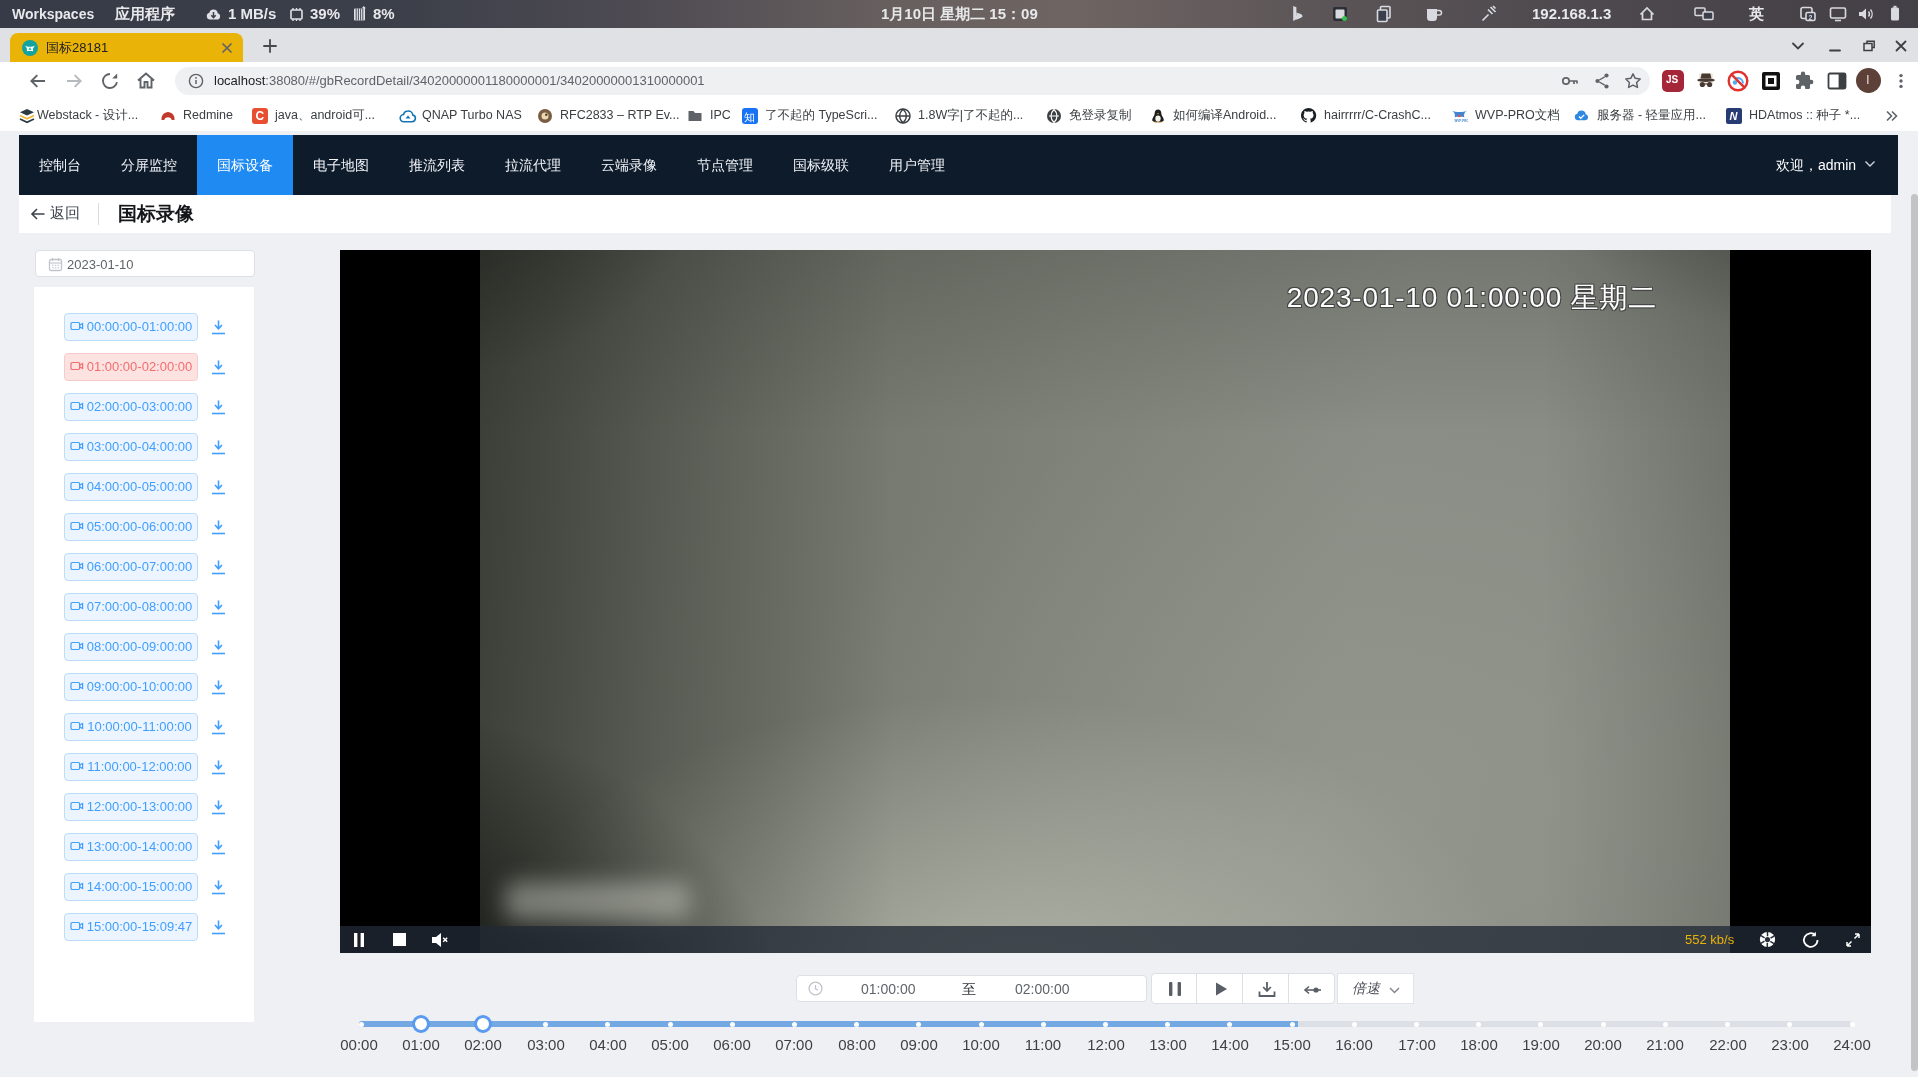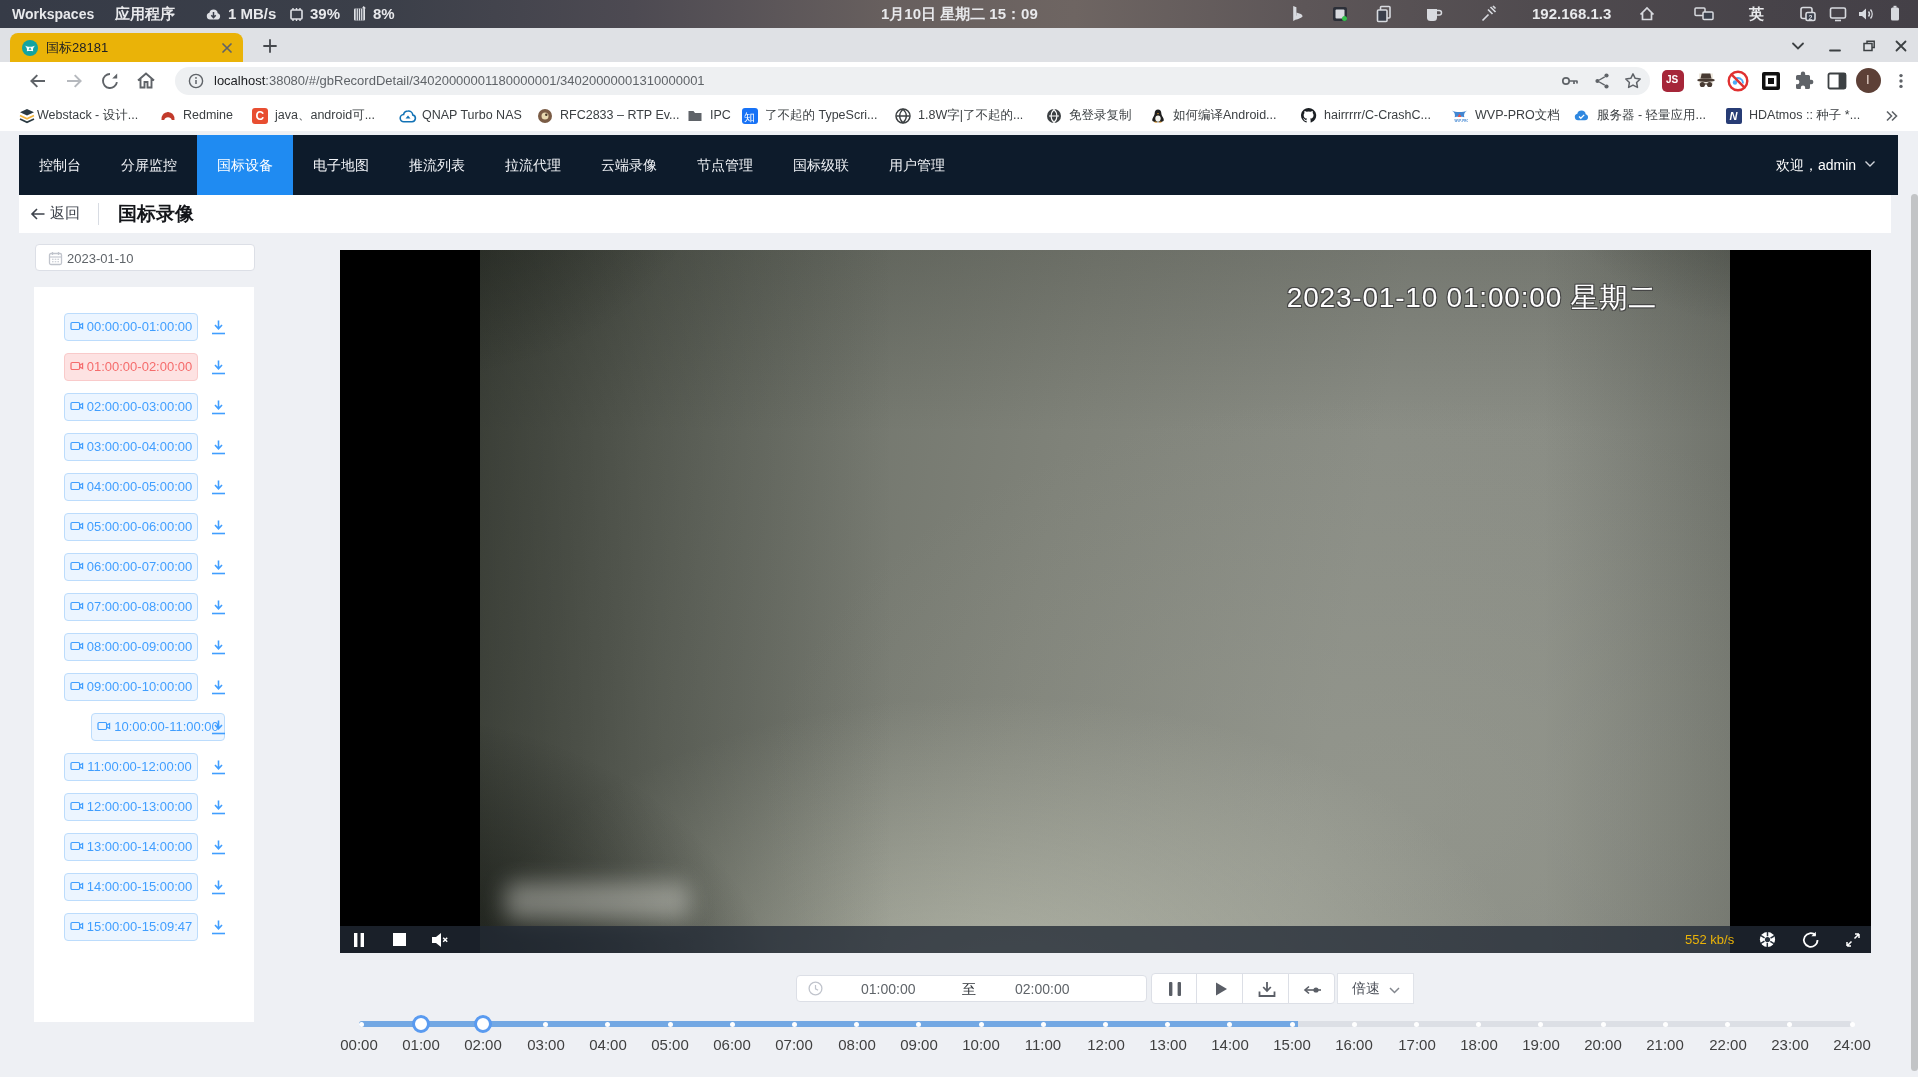--- a/index.html
+++ b/index.html
@@ -19,21 +19,21 @@
   #bookmarks { position:absolute; left:0; top:100px; width:1918px; height:31px; background:#fff; font-size:12.5px; color:#3c4043; }
   #bookmarks .bm { position:absolute; top:0; height:31px; line-height:31px; white-space:nowrap; }
   
   #page { position:absolute; left:0; top:131px; width:1918px; height:946px; background:#eef0f4; }
   #navbar { position:absolute; left:19px; top:4px; width:1879px; height:60px; background:#0d1b2b; }
   .nav-it { float:left; height:60px; line-height:60px; padding:0 20px; color:#f2f4f8; font-size:14px; }
   .nav-act { background:#1f8bf2; color:#fff; }
   #welcome { position:absolute; right:22px; top:0; height:60px; line-height:60px; color:#fff; font-size:14px; }
   #subheader { position:absolute; left:19px; top:64px; width:1872px; height:38px; background:#fff; }
   
-  #dateinput { position:absolute; left:35px; top:113px; width:220px; height:27px; background:#fff;
+  #dateinput { position:absolute; left:35px; top:119px; width:220px; height:27px; background:#fff;
      border:1px solid #dcdfe6; border-radius:4px; }
   
   #panel { position:absolute; left:34px; top:156px; width:220px; height:735px; background:#fff; }
   .rowbtn { position:absolute; left:30px; width:134px; height:28px; border-radius:4px;
      background:#ecf5ff; border:1px solid #bcdcfc; color:#409eff; font-size:13px;
      line-height:26px; text-align:center; white-space:nowrap; }
   .rowbtn .cam { vertical-align:-2px; margin-right:3px; }
   .rowbtn.red { background:#fde2e2; border-color:#f9caca; color:#f56c6c; }
   .dlico { position:absolute; left:176px; width:16px; height:16px; }
   
@@ -421,21 +421,21 @@
           <path d="M2 14.5h13" stroke="#409eff" stroke-width="1.6"></path>
         </svg></div>
 <div class="rowbtn" style="top:386px;"><svg class="cam" width="14" height="14" viewBox="0 0 14 14">
           <rect x="1" y="3.5" width="8.6" height="7" rx="1.2" fill="none" stroke="#409eff" stroke-width="1.2"></rect>
           <path d="M9.6 6.2l3-1.7v5l-3-1.7z" fill="none" stroke="#409eff" stroke-width="1.2"></path>
         </svg><span>09:00:00-10:00:00</span></div>
 <div class="dlico" style="top:392px;"><svg width="17" height="17" viewBox="0 0 17 17">
           <path d="M8.5 1.5v8M5 6l3.5 3.8L12 6" fill="none" stroke="#409eff" stroke-width="1.6"></path>
           <path d="M2 14.5h13" stroke="#409eff" stroke-width="1.6"></path>
         </svg></div>
-<div class="rowbtn" style="top:426px;margin-left:27px;"><svg class="cam" width="14" height="14" viewBox="0 0 14 14">
+<div class="rowbtn" style="top:426px;"><svg class="cam" width="14" height="14" viewBox="0 0 14 14">
           <rect x="1" y="3.5" width="8.6" height="7" rx="1.2" fill="none" stroke="#409eff" stroke-width="1.2"></rect>
           <path d="M9.6 6.2l3-1.7v5l-3-1.7z" fill="none" stroke="#409eff" stroke-width="1.2"></path>
         </svg><span>10:00:00-11:00:00</span></div>
 <div class="dlico" style="top:432px;"><svg width="17" height="17" viewBox="0 0 17 17">
           <path d="M8.5 1.5v8M5 6l3.5 3.8L12 6" fill="none" stroke="#409eff" stroke-width="1.6"></path>
           <path d="M2 14.5h13" stroke="#409eff" stroke-width="1.6"></path>
         </svg></div>
 <div class="rowbtn" style="top:466px;"><svg class="cam" width="14" height="14" viewBox="0 0 14 14">
           <rect x="1" y="3.5" width="8.6" height="7" rx="1.2" fill="none" stroke="#409eff" stroke-width="1.2"></rect>
           <path d="M9.6 6.2l3-1.7v5l-3-1.7z" fill="none" stroke="#409eff" stroke-width="1.2"></path>
@@ -534,21 +534,21 @@
         <path d="M1.5 10.5v4.5h15v-4.5" fill="none" stroke="#5a5e66" stroke-width="1.8"></path>
       </svg>
   </div>
   <div class="ctlbtn" style="left:1288px;width:47px;border-radius:0 4px 4px 0;">
     <svg width="20" height="14" viewBox="0 0 20 14" style="position:absolute;left:14px;top:9px;">
         <path d="M2 7h16" stroke="#5a5e66" stroke-width="1.6"></path>
         <path d="M6 3.5L2 7l4 3.5" fill="none" stroke="#5a5e66" stroke-width="1.6"></path>
         <circle cx="13" cy="7" r="2.6" fill="#5a5e66"></circle>
       </svg>
   </div>
-  <div class="ctlbtn" style="left:1337px;width:77px;border-color:#e0e3e9;border-radius:0;">
+  <div class="ctlbtn" style="left:1337px;width:77px;border-color:#e0e3e9;border-radius:0;font-style:italic;">
     <span style="position:absolute;left:14px;top:6px;font-size:14px;color:#4a4e57;">倍速</span>
     <svg width="13" height="13" viewBox="0 0 13 13" style="position:absolute;left:50px;top:10px;">
         <path d="M2 4l4.5 4.5L11 4" fill="none" stroke="#83878e" stroke-width="1.5"></path>
       </svg>
   </div>
   <div id="track">
       <div id="trackblue"></div>
       <div class="dot" style="left:0px;"></div>
       <div class="dot" style="left:60px;"></div>
       <div class="dot" style="left:122px;"></div>

